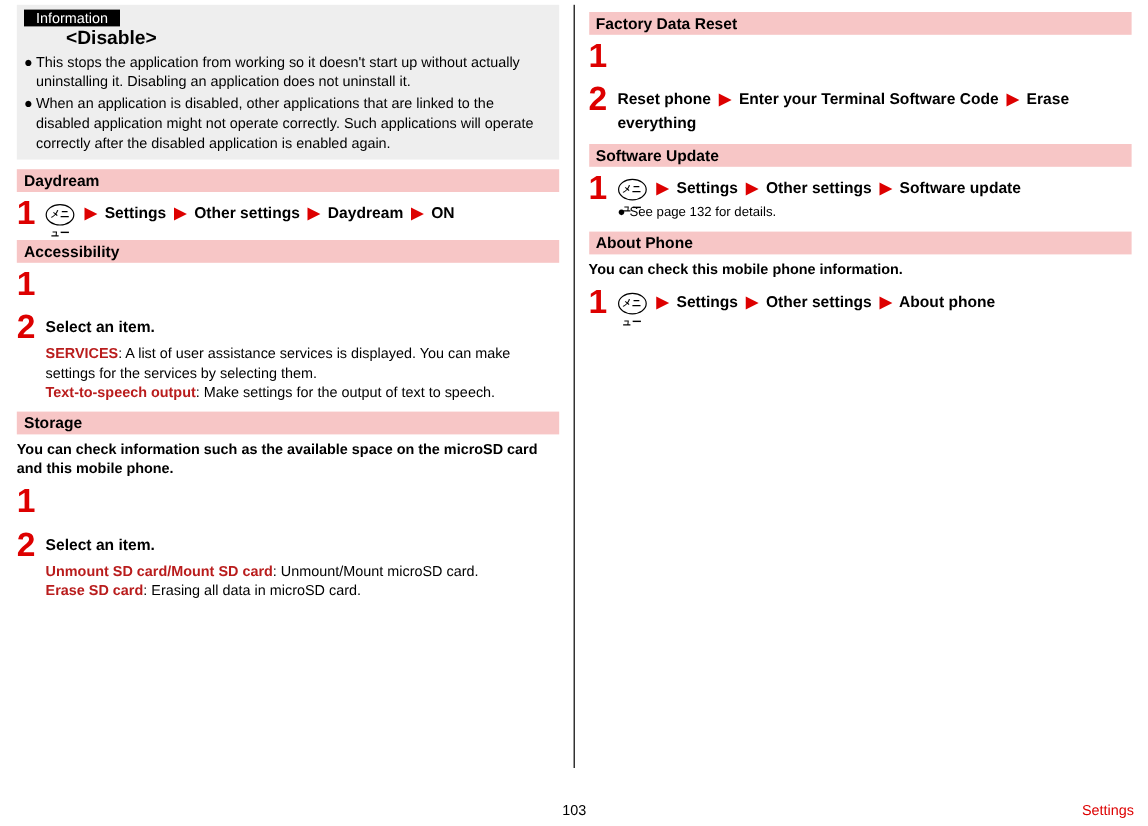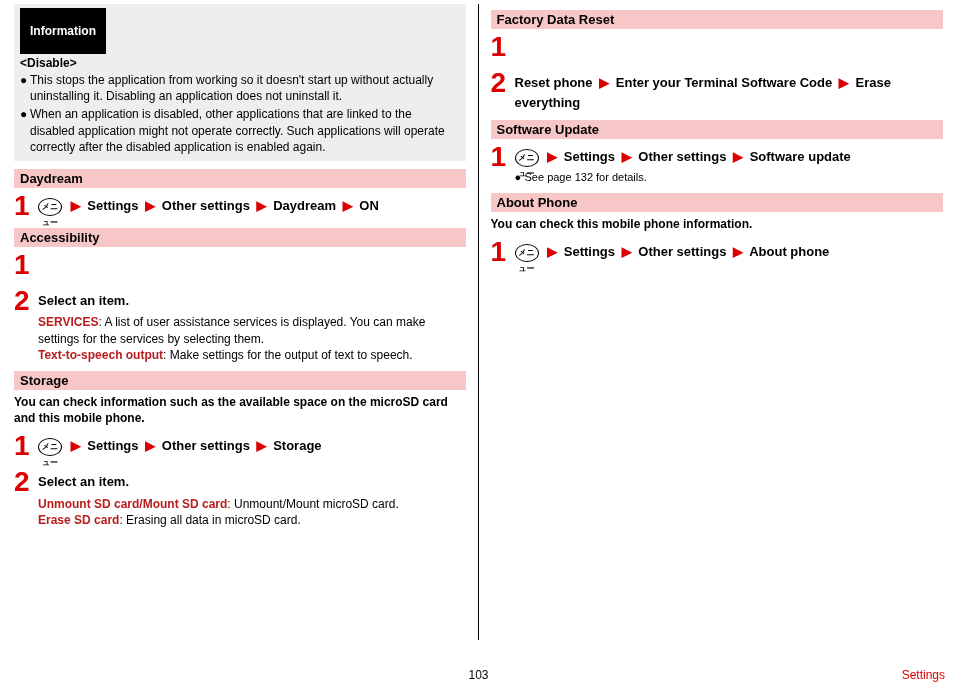--- a/index.html
+++ b/index.html
@@ -21,31 +21,31 @@
   .col {
     width: 50%;
     padding: 0 8px;
   }
   .col.left { border-right: 1px solid #000; padding-right: 12px; }
   .col.right { padding-left: 12px; }
   .info-badge {
     display: inline-block;
     background: #000;
     color: #fff;
-    font-weight: bold;
-    padding: 16px 10px;
+    font-weight: normal;
+    padding: 0 10px;
     font-size: 12px;
     margin-bottom: 2px;
   }
   .info-box {
     background: #eee;
     padding: 4px 6px 6px 6px;
     margin-bottom: 8px;
   }
-  .info-subhead { font-weight: bold; font-size: 12px; }
+  .info-subhead { font-weight: bold; font-size: 16px; margin-left: 35px; }
   .bullet { display: flex; font-size: 12px; line-height: 1.35; margin-top: 2px; }
   .bullet .dot { flex: 0 0 10px; }
   .section-head {
     background: #f7c6c6;
     font-weight: bold;
     font-size: 13px;
     padding: 2px 6px;
     margin: 6px 0 4px 0;
   }
   .step {
@@ -149,29 +149,20 @@
           <span class="term">SERVICES</span><span>: A list of user assistance services is displayed. You can make settings for the services by selecting them.</span><br>
           <span class="term">Text-to-speech output</span><span>: Make settings for the output of text to speech.</span>
         </div>
       </div>
     </div>
 
     <div class="section-head">Storage</div>
     <div class="intro">You can check information such as the available space on the microSD card and this mobile phone.</div>
     <div class="step">
       <div class="stepnum">1</div>
-      <div class="stepbody">
-        <span class="menu-icon">メニュー</span>
-        <span class="arrow">▶</span>
-        <span>Settings</span>
-        <span class="arrow">▶</span>
-        <span>Other settings</span>
-        <span class="arrow">▶</span>
-        <span>Storage</span>
-      </div>
     </div>
     <div class="step">
       <div class="stepnum">2</div>
       <div class="stepbody">
         <span>Select an item.</span>
         <div class="sub">
           <span class="term">Unmount SD card/Mount SD card</span><span>: Unmount/Mount microSD card.</span><br>
           <span class="term">Erase SD card</span><span>: Erasing all data in microSD card.</span>
         </div>
       </div>

